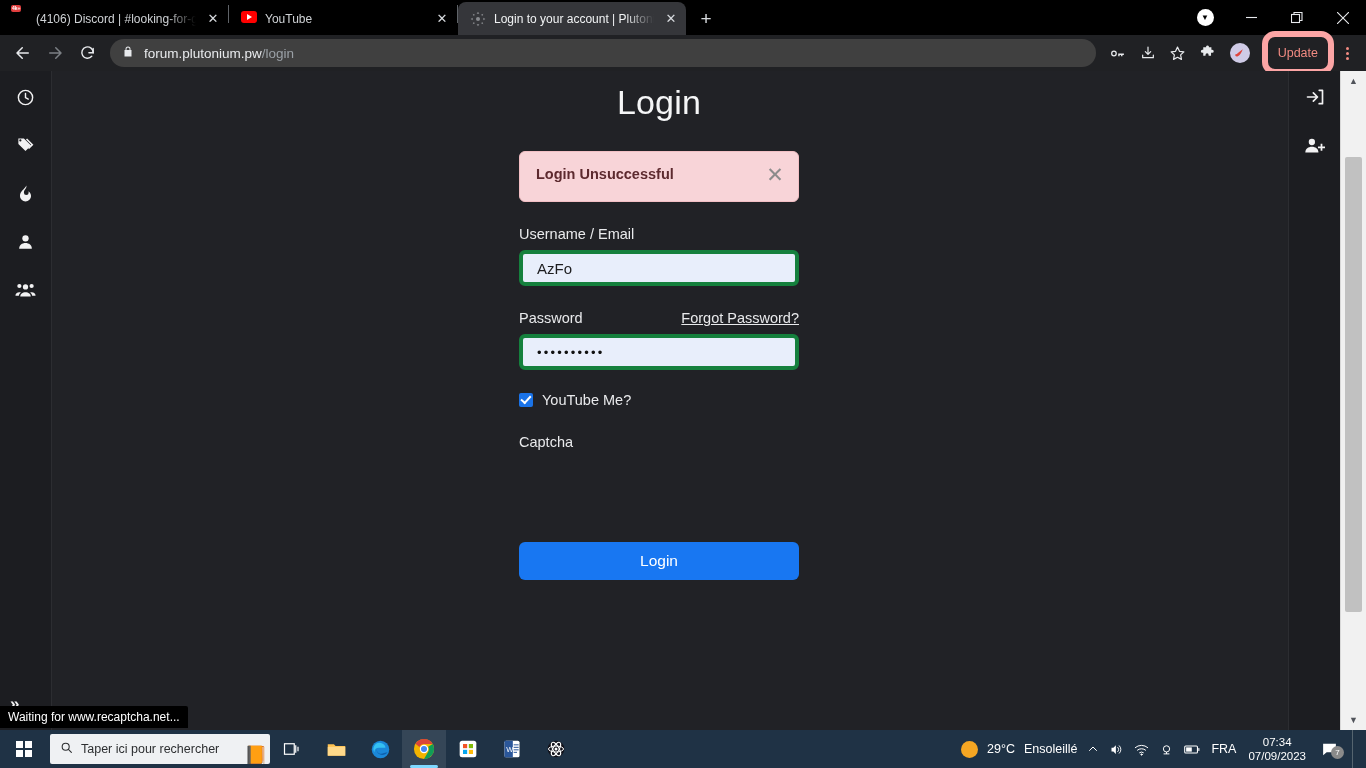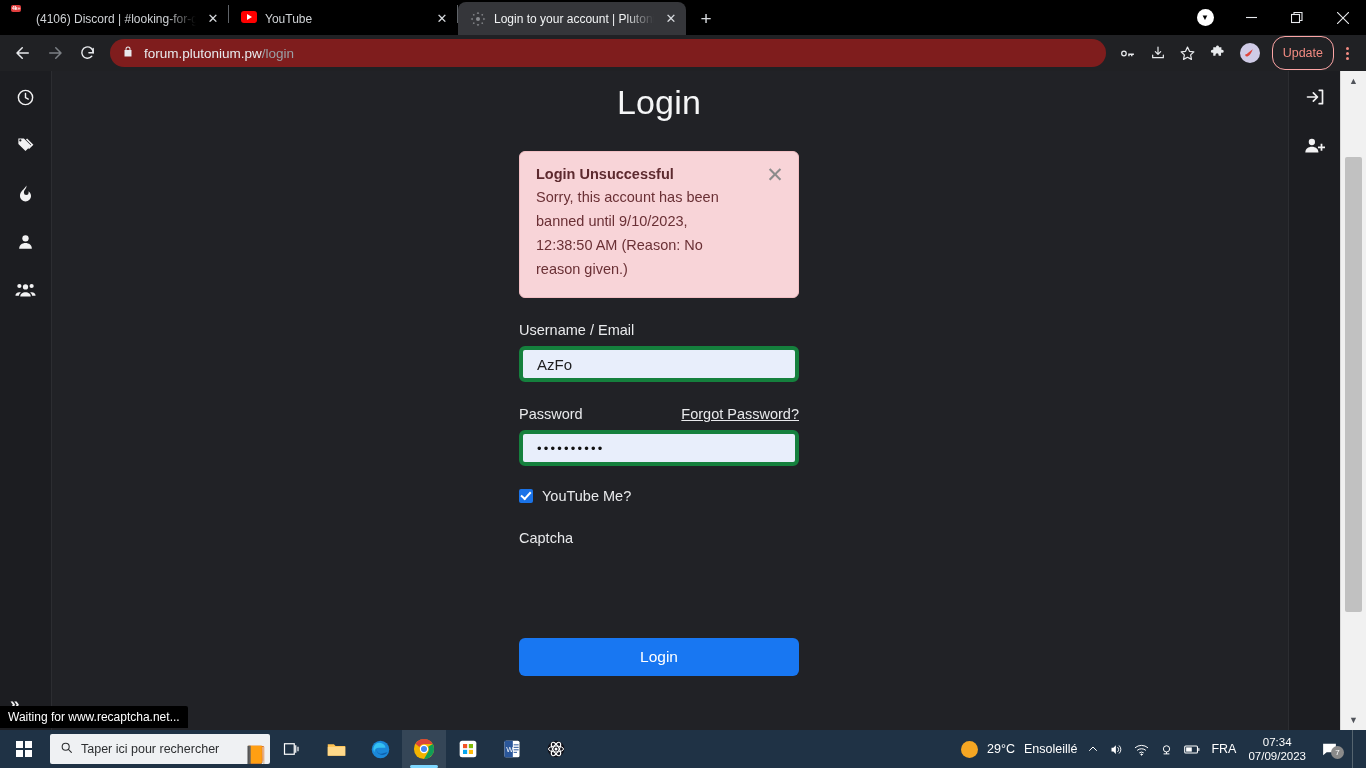--- a/index.html
+++ b/index.html
@@ -69,35 +69,35 @@
   .toolbar {
     position: absolute; left: 0; top: 35px; width: 1366px; height: 36px;
     background: #202124; display: flex; align-items: center; gap: 2px; padding: 0 8px;
   }
   .navbtn {
     width: 30px; height: 30px; border-radius: 50%; flex: none;
     display: flex; align-items: center; justify-content: center; color: #e8eaed;
   }
   .navbtn.disabled { color: #7c8085; }
   .omnibox {
-    flex: 1; height: 28px; margin: 0 6px; background: #7f1d1d;
+    flex: 1; height: 28px; margin: 0 6px; background: #404040;
     border-radius: 14px; display: flex; align-items: center;
     padding: 0 12px; gap: 10px; max-width: 1005px;
   }
   .omni-url { font-size: 13.5px; color: #e8eaed; white-space: nowrap; }
   .omni-url .path { color: #9aa0a6; }
   .tool-icons { display: flex; align-items: center; gap: 2px; }
   .tool-icons .navbtn { width: 28px; height: 28px; }
   .profile-pic {
     width: 20px; height: 20px; border-radius: 50%;
     background: #cfcbe6; margin: 0 6px; position: relative; overflow: hidden;
     display: flex; align-items: center; justify-content: center;
   }
   .update-pill {
-    height: 26px; border: 1px solid #fca5a5; border-radius: 13px;
+    height: 26px; border: 6px solid #fca5a5; border-radius: 13px;
     color: #f28b82; font-size: 12.5px; display: flex; align-items: center;
     padding: 16px 10px; margin-left: 4px;
   }
   .kebab { width: 22px; display: flex; flex-direction: column; align-items: center; gap: 2px; }
   .kebab i { width: 3px; height: 3px; border-radius: 50%; background: #f28b82; display: block; }
 
   
   .wincontrols { position: absolute; right: 0; top: 0; height: 35px; display: flex; align-items: center; }
   .wc { width: 46px; height: 35px; display: flex; align-items: center; justify-content: center; color: #e8eaed; }
   .dl-circle {
@@ -411,21 +411,20 @@
         <div class="side-expand">»</div>
       </div>
 
       <div class="content">
         <div class="form-col">
 
           <h1 class="page-title">Login</h1>
 
           <div class="alert">
             <div class="alert-title">Login Unsuccessful</div>
-            <div class="alert-body">Sorry, this account has been banned until 9/10/2023, 12:38:50 AM (Reason: No reason given.)</div>
             <div class="alert-close">✕</div>
           </div>
 
           <label class="field-label">Username / Email</label>
           <div class="input">AzFo</div>
 
           <div class="label-row">
             <label class="field-label">Password</label>
             <a class="link">Forgot Password?</a>
           </div>

